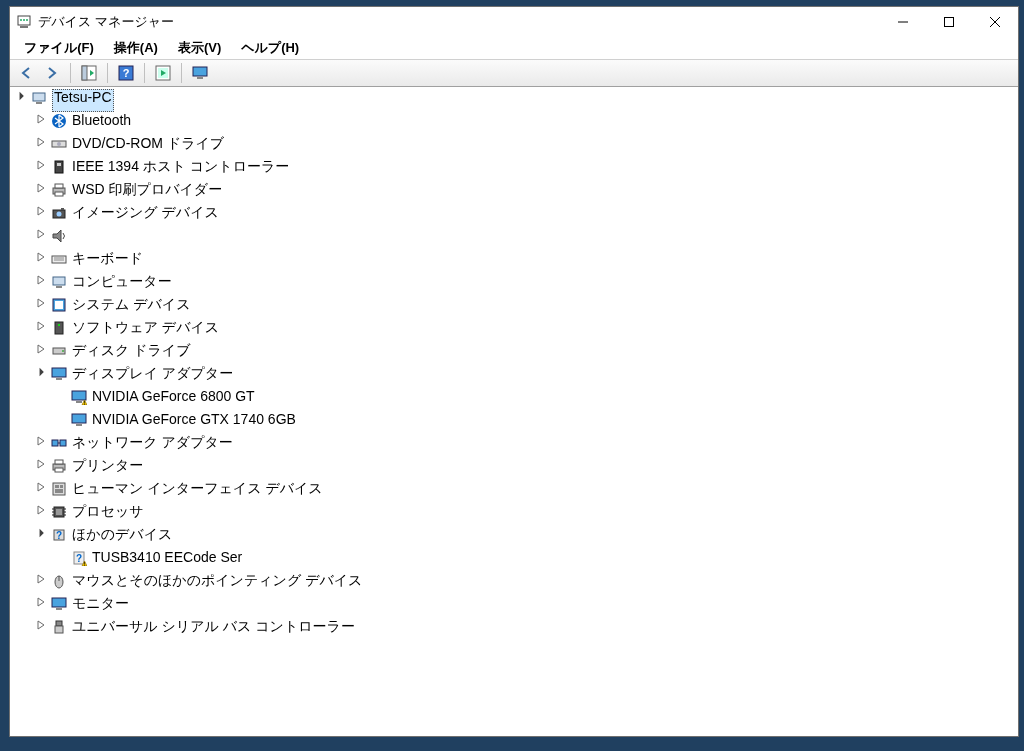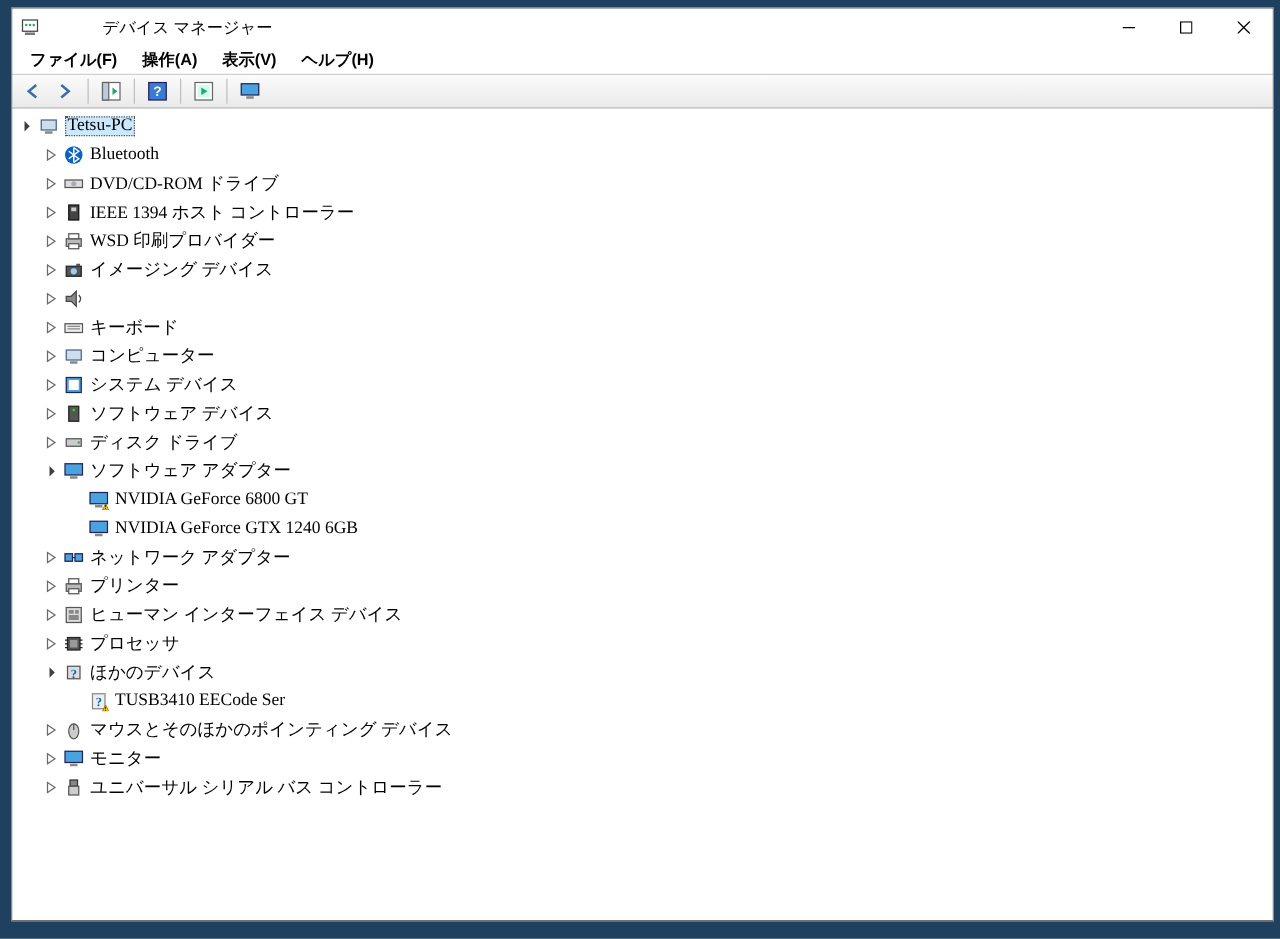--- a/index.html
+++ b/index.html
@@ -19,21 +19,20 @@
     border: 1px solid #707070;
     display: flex;
     flex-direction: column;
   }
   .titlebar {
     height: 30px;
     background: #fff;
     display: flex;
     align-items: center;
     padding-left: 6px;
-    gap: 44px;
   }
   .titlebar-icon {
     width: 16px; height: 16px;
     margin-right: 6px;
     display:inline-flex; align-items:center; justify-content:center;
   }
   .titlebar-title { flex:1; font-size:13px; }
   .winctrls { display:flex; height:100%; }
   .winctrl {
     width:46px; display:flex; align-items:center; justify-content:center;
@@ -58,24 +57,23 @@
     border:1px solid transparent;
   }
   .sep { width:1px; height:20px; background:#c0c0c0; margin:0 4px; }
   .content {
     flex:1; background:#fff; border-top:1px solid #fff;
     overflow-y:scroll; padding:1px 0 0 4px;
   }
   .tree { list-style:none; }
   .tree ul { list-style:none; padding-left:20px; }
   .node {
-    display:flex; align-items:center;
+    display:flex; 
     height:23px; white-space:nowrap;
     cursor:default;
-    font-family:Liberation Serif, serif;
   }
   .chev {
     width:14px; height:14px; display:inline-flex;
     align-items:center; justify-content:center;
     color:#6b6b6b; margin-right:2px; font-size:10px;
     user-select:none;
   }
   .chev.open { color:#1a1a1a; }
   .devicon {
     width:18px; height:18px; margin-right:4px;
@@ -377,21 +375,21 @@
                   <svg width="10" height="10">
                     <path d="M1 3 L7 3 L7 9 Z" fill="#404040" transform="rotate(45 5 5)"></path>
                   </svg>
                 </span>
                 <span class="devicon">
                   <svg width="16" height="16" viewBox="0 0 16 16">
                     <rect x="1" y="2" width="14" height="9" fill="#4aa3df" stroke="#225"></rect>
                     <rect x="5" y="12" width="6" height="2" fill="#888"></rect>
                   </svg>
                 </span>
-                <span class="label">ソフトウェア アダプター</span>
+                <span class="label">ディスプレイ アダプター</span>
               </div>
               <ul>
                 <li>
                   <div class="node">
                     <span class="chev"></span>
                     <span class="devicon">
                       <svg width="16" height="16" viewBox="0 0 16 16">
                         <rect x="1" y="2" width="14" height="9" fill="#4aa3df" stroke="#225"></rect>
                         <rect x="5" y="12" width="6" height="2" fill="#888"></rect>
                         <g class="warn-overlay">
@@ -405,21 +403,21 @@
                 </li>
                 <li>
                   <div class="node">
                     <span class="chev"></span>
                     <span class="devicon">
                       <svg width="16" height="16" viewBox="0 0 16 16">
                         <rect x="1" y="2" width="14" height="9" fill="#4aa3df" stroke="#225"></rect>
                         <rect x="5" y="12" width="6" height="2" fill="#888"></rect>
                       </svg>
                     </span>
-                    <span class="label">NVIDIA GeForce GTX 1240 6GB</span>
+                    <span class="label">NVIDIA GeForce GTX 1740 6GB</span>
                   </div>
                 </li>
               </ul>
             </li>
             <li>
               <div class="node">
                 <span class="chev">
                   <svg width="10" height="10">
                     <path d="M2 1 L8 5 L2 9 Z" fill="none" stroke="#6b6b6b"></path>
                   </svg>

